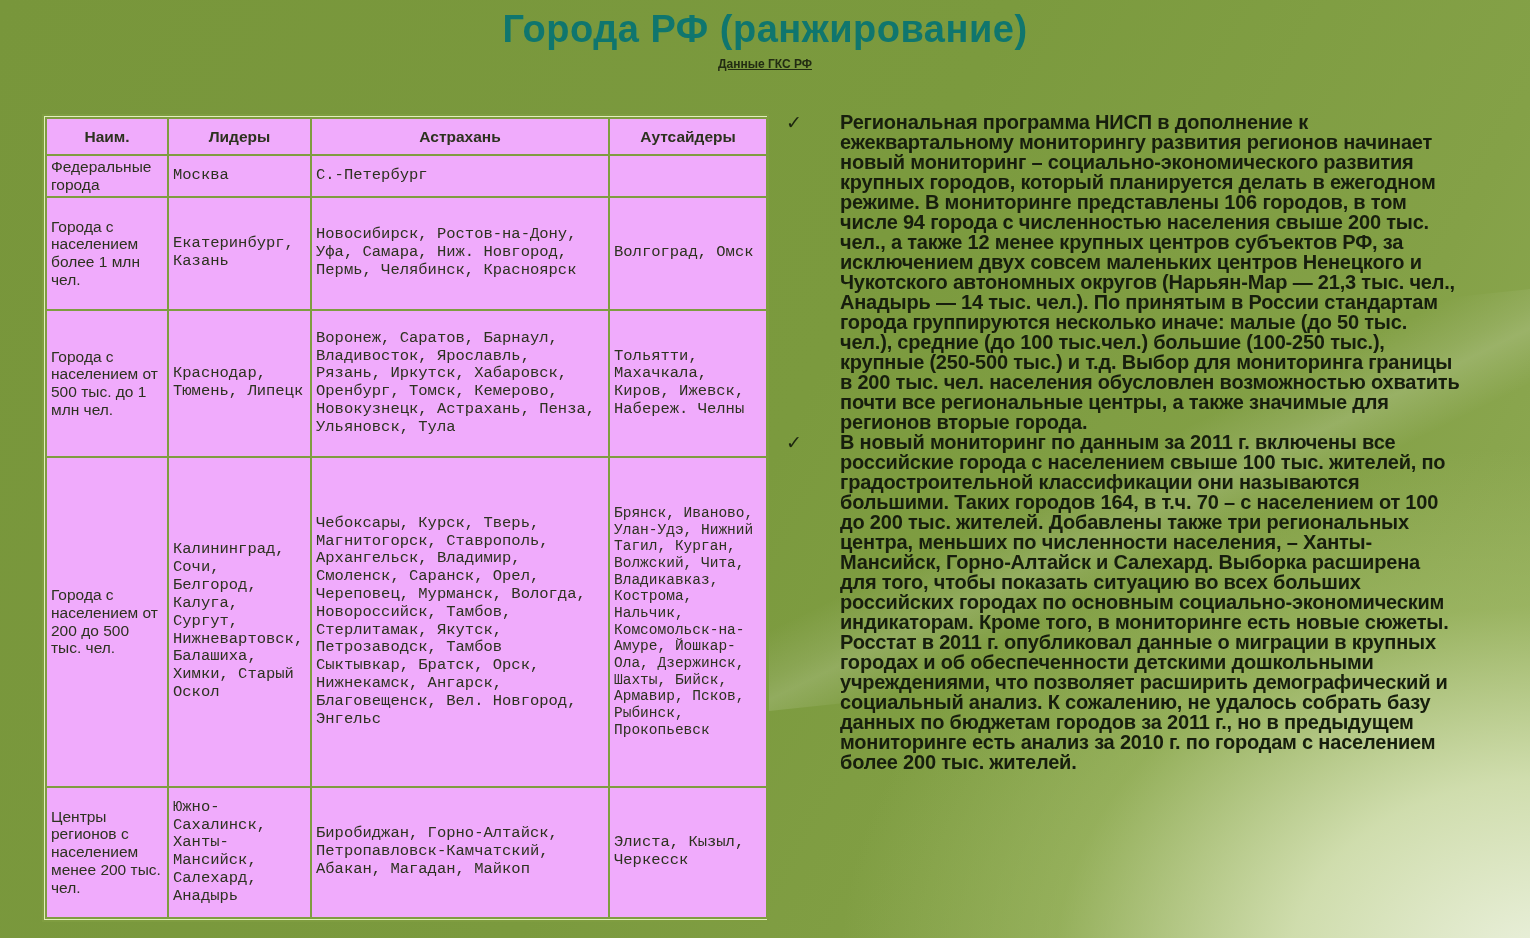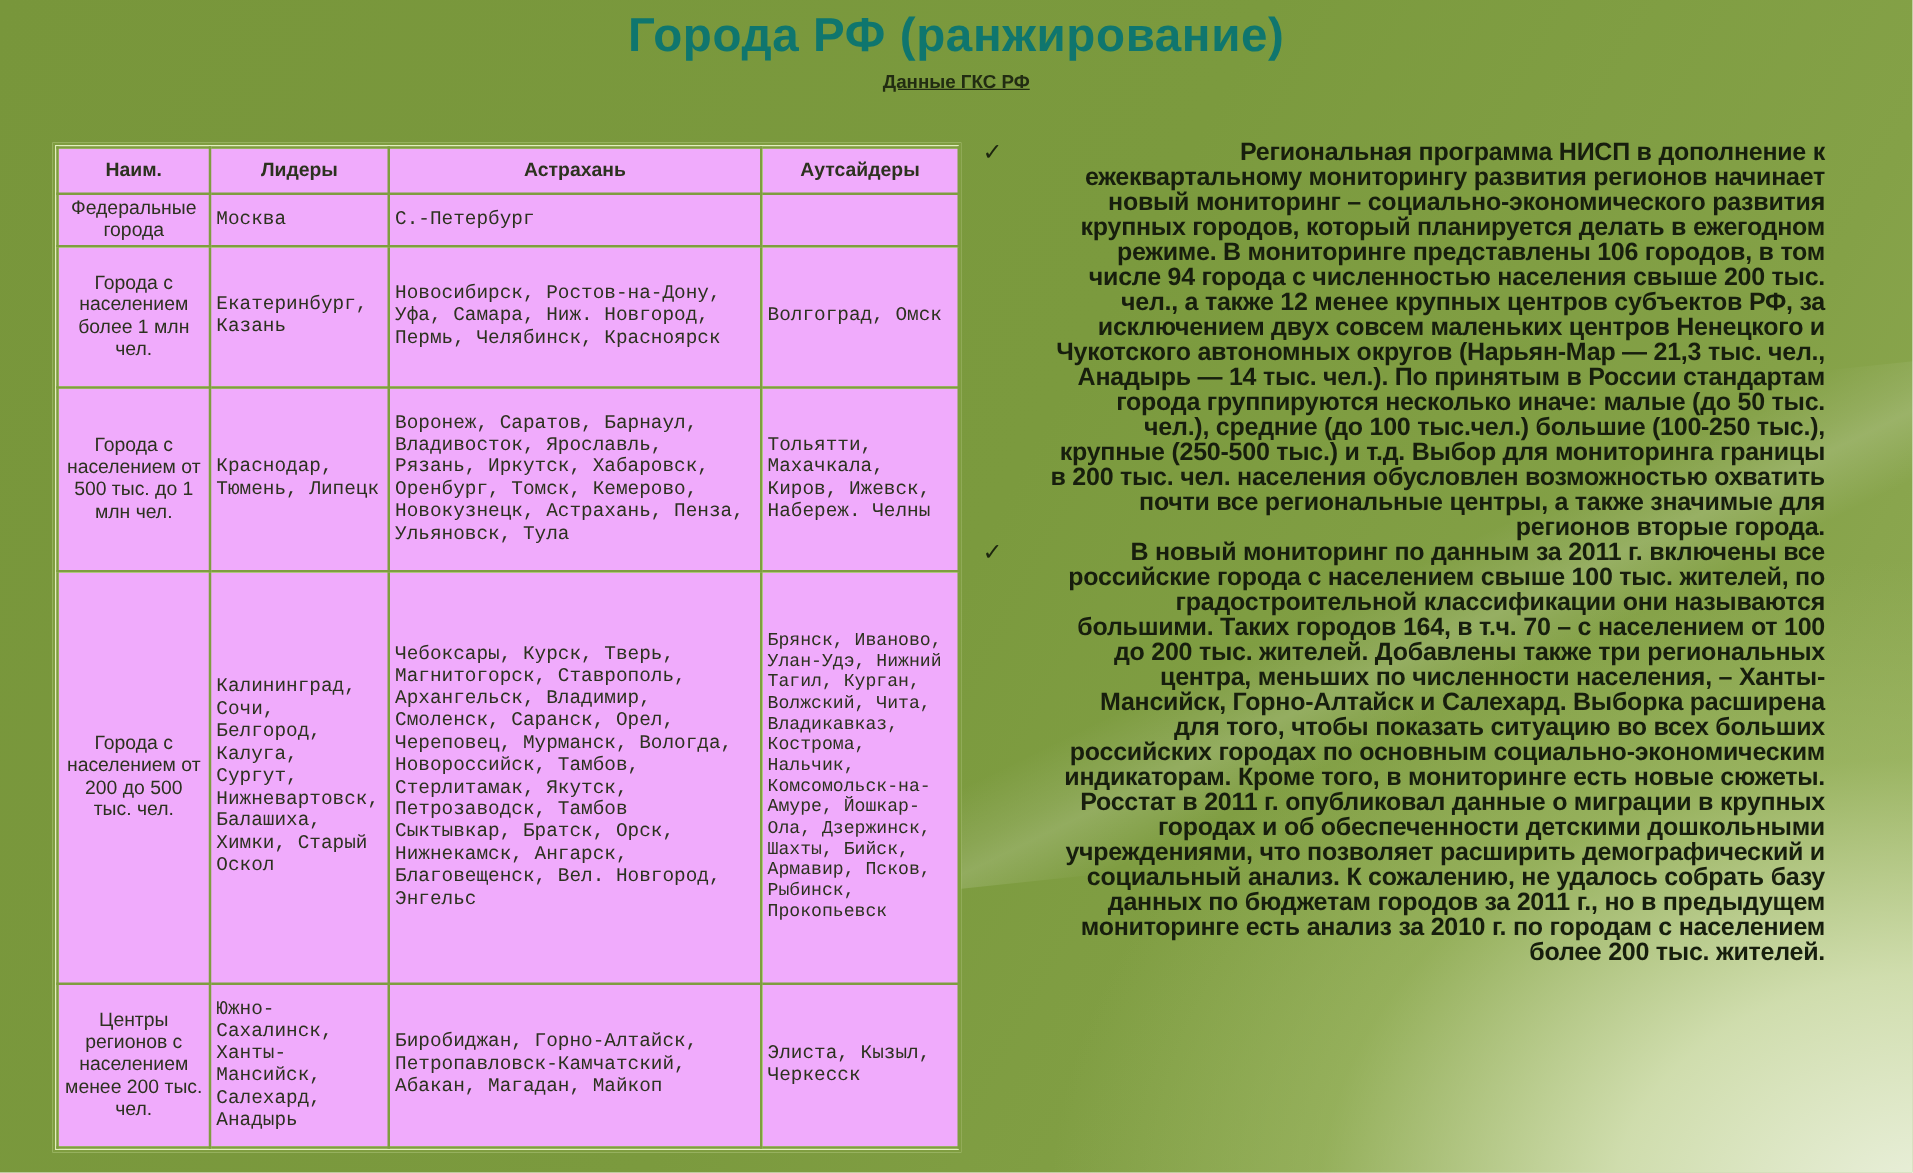--- a/index.html
+++ b/index.html
@@ -19,49 +19,49 @@
     position: absolute; left: 700px; top: 330px; width: 900px; height: 340px;
     background: linear-gradient(160deg, transparent 42%, rgba(255,255,255,0.10) 49%, rgba(255,255,255,0.16) 52%, transparent 60%);
     transform: rotate(-6deg);
     pointer-events: none;
   }
   .title-wrap { position: absolute; left: 0; top: 8px; width: 1530px; text-align: center; }
   .slide-title {
     font-size: 38px; font-weight: bold; color: #0f766e; letter-spacing: 0.5px;
   }
   .slide-subtitle {
-    margin-top: 6px; font-size: 15px; font-weight: bold; color: #222c12;
+    margin-top: 6px; font-size: 12px; font-weight: bold; color: #222c12;
     text-decoration: underline;
   }
   .table-frame {
     position: absolute; left: 42px; top: 114px; width: 727px;
     border: 2px solid #7f9d40; background: #e3efbe; padding: 1px;
   }
   table.rank { border-collapse: collapse; width: 100%; table-layout: fixed; }
   table.rank td, table.rank th {
     border: 2px solid #7f9d40; background: #f0abfc;
     color: #2c321f; vertical-align: middle; padding: 2px 4px;
     font-size: 15.5px; line-height: 1.15; overflow: hidden;
   }
   table.rank th { font-weight: bold; text-align: center; }
   th.hdr-name { font-weight: normal; font-size: 30px; text-align: left; padding-left: 5px; }
-  td.c-name { text-align: center; font-size: 16px; word-wrap: break-word; }
+  td.c-name { text-align: left; font-size: 16px; word-wrap: break-word; }
   td.c-mid, td.c-lead, td.c-out { text-align: left; font-family: Liberation Mono, monospace; }
   .notes {
     position: absolute; left: 786px; top: 112px; width: 674px;
     color: #171e0d;
   }
   .note-item { display: flex; align-items: flex-start; }
   .note-marker {
     width: 54px; flex: 0 0 54px; font-size: 19px; line-height: 20px;
     color: #1c250f; padding-top: 1px;
   }
   .note-text {
     flex: 1; font-size: 20px; font-weight: bold; line-height: 20px;
-    letter-spacing: -0.2px; text-align: right;
+    letter-spacing: -0.2px; text-align: left;
   }
 </style>
 </head>
 <body>
 
 <div class="streak"></div>
 
 <div class="title-wrap">
   <div class="slide-title">Города РФ (ранжирование)</div>
   <div class="slide-subtitle">Данные ГКС РФ</div>

